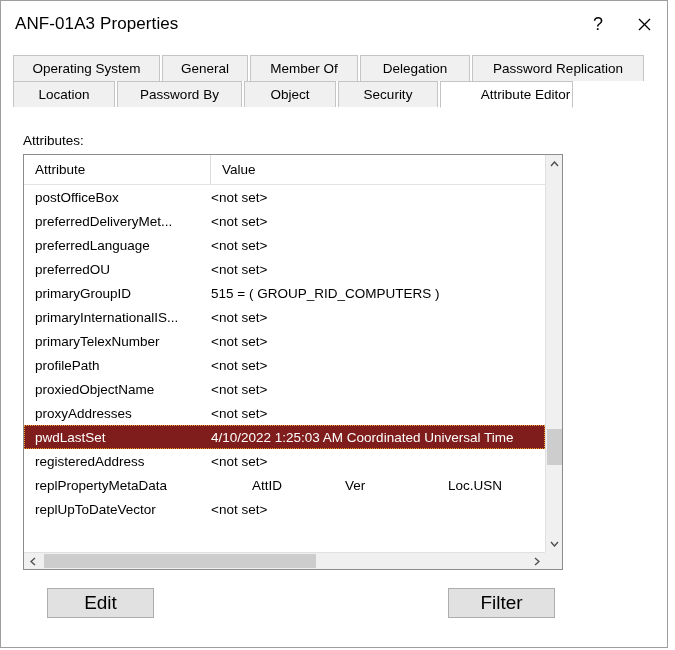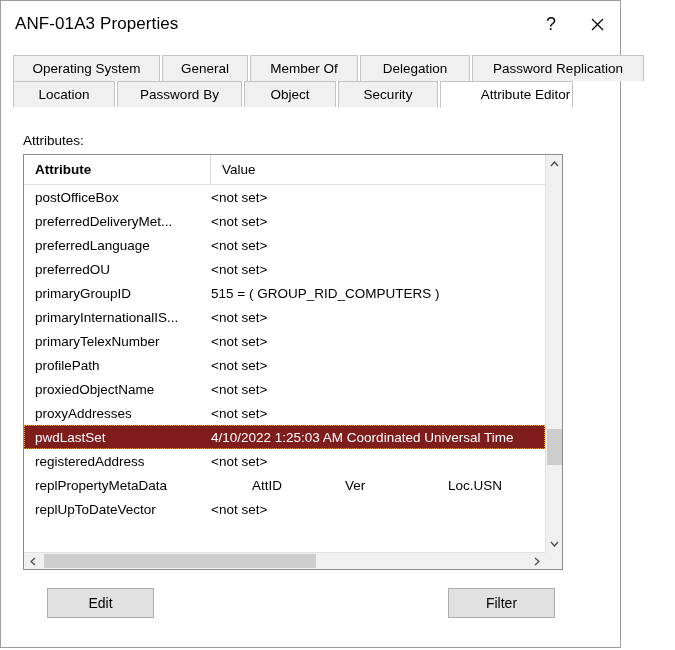--- a/index.html
+++ b/index.html
@@ -10,21 +10,21 @@
   body {
     width: 675px;
     height: 650px;
     overflow: hidden;
     font-family: "Liberation Sans", sans-serif;
   }
 
   .dialog {
     position: absolute;
     left: 0; top: 0;
-    width: 621px;
+    width: 668px;
     height: 648px;
     background: #ffffff;
     border: 1px solid #9e9e9e;
     box-sizing: border-box;
   }
 
   
   .titlebar {
     position: relative;
     height: 46px;
@@ -143,21 +143,21 @@
   }
   .hdr-cell {
     font-size: 13.5px;
     color: #000;
     display: flex;
     align-items: center;
     padding-left: 11px;
     box-sizing: border-box;
     cursor: default;
   }
-  .hdr-attr { width: 187px; border-right: 1px solid #dcdcdc; font-weight: bold; }
+  .hdr-attr { width: 187px; border-right: 1px solid #dcdcdc; }
   .hdr-value { flex: 1; }
 
   .rows {
     position: absolute;
     left: 0;
     top: 30px;
     right: 17px;
     bottom: 17px;
     overflow: hidden;
   }
@@ -280,21 +280,21 @@
     height: 34px;
     margin-top: 18px;
   }
   .btn {
     position: absolute;
     top: 0;
     width: 107px;
     height: 30px;
     background: #e1e1e1;
     border: 1px solid #adadad;
-    font-size: 14px;
+    font-size: 19px;
     color: #000;
     font-family: "Liberation Sans", sans-serif;
     display: flex;
     align-items: center;
     justify-content: center;
     box-sizing: border-box;
     cursor: default;
   }
   .btn-edit { left: 24px; }
   .btn-filter { right: 8px; }

